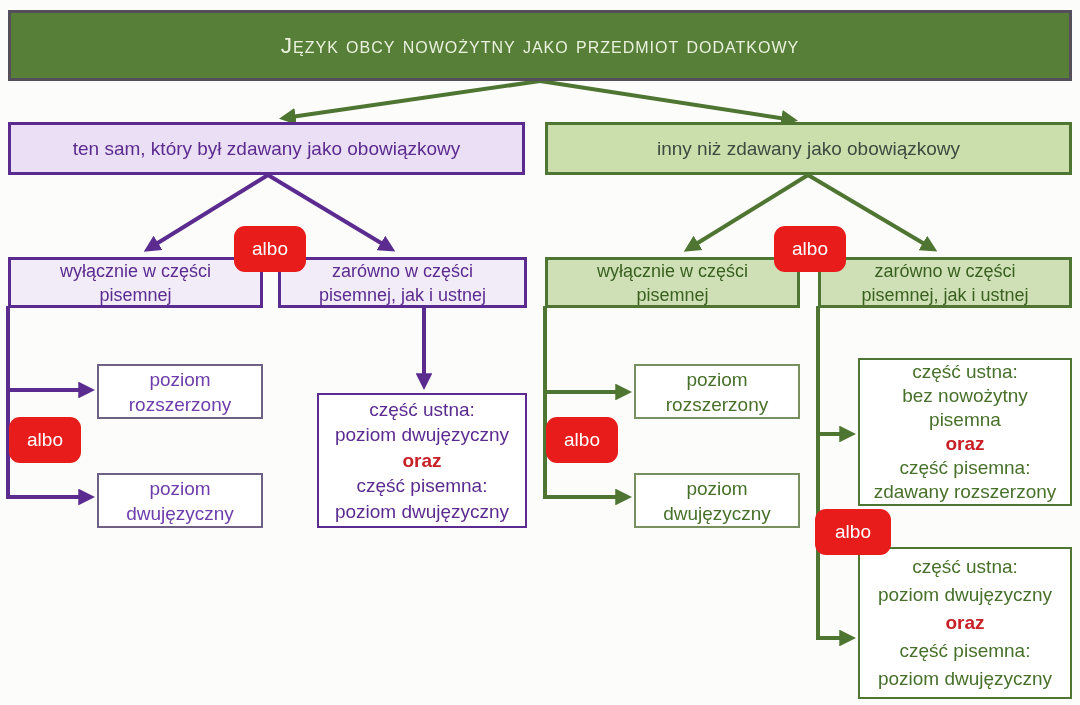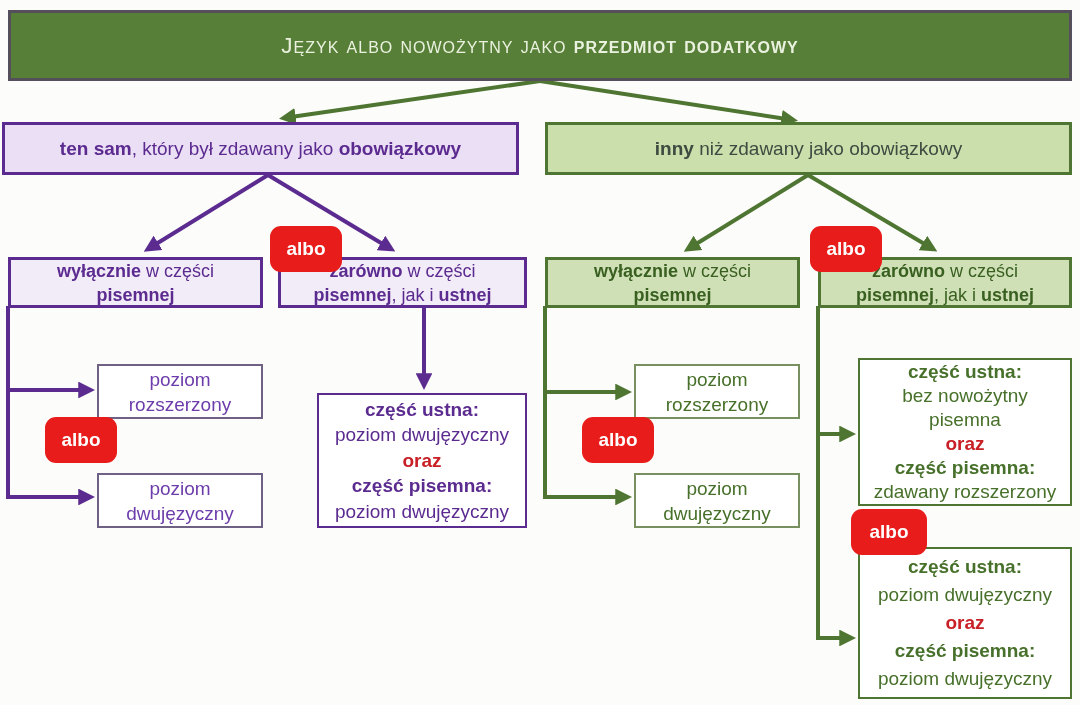--- a/index.html
+++ b/index.html
@@ -32,21 +32,21 @@
     text-align:center;
   }
   .header-box{
     background:var(--green-header);
     border:3px solid #554f5c;
     color:#eaf2df;
     font-variant:small-caps;
     font-size:22.5px;
     letter-spacing:1px;
   }
-  .b{font-weight:bold;}
+  .b{font-weight:normal;}
   .purple-root{
     background:var(--lav1);border:3px solid var(--purple);
     color:var(--purple);font-size:19px;
   }
   .green-root{
     background:var(--green-fill1);border:3px solid var(--green);
     color:var(--gray-text);font-size:19px;
   }
   .purple-lvl2{
     background:var(--lav2);border:3px solid var(--purple);
@@ -70,24 +70,23 @@
   }
   .green-detail{
     background:#fff;border:2px solid var(--green);
     color:var(--green-text);font-size:19px;
   }
   .gd-top{line-height:24px;}
   .gd-bottom{line-height:28px;}
   .oraz{color:var(--oraz-red);font-weight:bold;}
   .badge{
     position:absolute;z-index:3;background:var(--red);color:#fff;
-    border-radius:11px;font-weight:bold;font-size:19px;
+    border-radius:11px;font-weight:normal;font-size:19px;
     display:flex;justify-content:center;align-items:center;
     box-sizing:border-box;
-    margin-left:36px;
   }
 </style>
 </head>
 <body>
 
 <div id="canvas">
 
   <svg id="connectors" width="1080" height="705">
     <defs>
       <marker id="ah-g" viewBox="0 0 10 10" refX="7" refY="5" markerWidth="4.2" markerHeight="4.2" orient="auto">
@@ -114,25 +113,25 @@
       <line x1="268" y1="175" x2="391" y2="249" marker-end="url(#ah-p)"></line>
       <line x1="8" y1="306" x2="8" y2="499"></line>
       <line x1="8" y1="390" x2="90" y2="390" marker-end="url(#ah-p)"></line>
       <line x1="8" y1="497" x2="90" y2="497" marker-end="url(#ah-p)"></line>
       <line x1="424" y1="308" x2="424" y2="385" marker-end="url(#ah-p)"></line>
     </g>
   </svg>
 
   <div class="box header-box" style="left:8px;top:10px;width:1064px;height:71px;">
     <div>
-      <span>Język albo nowożytny jako </span><span class="b">przedmiot dodatkowy</span>
+      <span>Język obcy nowożytny jako </span><span class="b">przedmiot dodatkowy</span>
     </div>
   </div>
 
-  <div class="box purple-root" style="left:2px;top:122px;width:517px;height:53px;">
+  <div class="box purple-root" style="left:8px;top:122px;width:517px;height:53px;">
     <div>
       <span class="b">ten sam</span><span>, który był zdawany jako </span><span class="b">obowiązkowy</span>
     </div>
   </div>
 
   <div class="box green-root" style="left:545px;top:122px;width:527px;height:53px;justify-content:center;">
     <div>
       <span class="b">inny</span><span> niż zdawany jako obowiązkowy</span>
     </div>
   </div>

